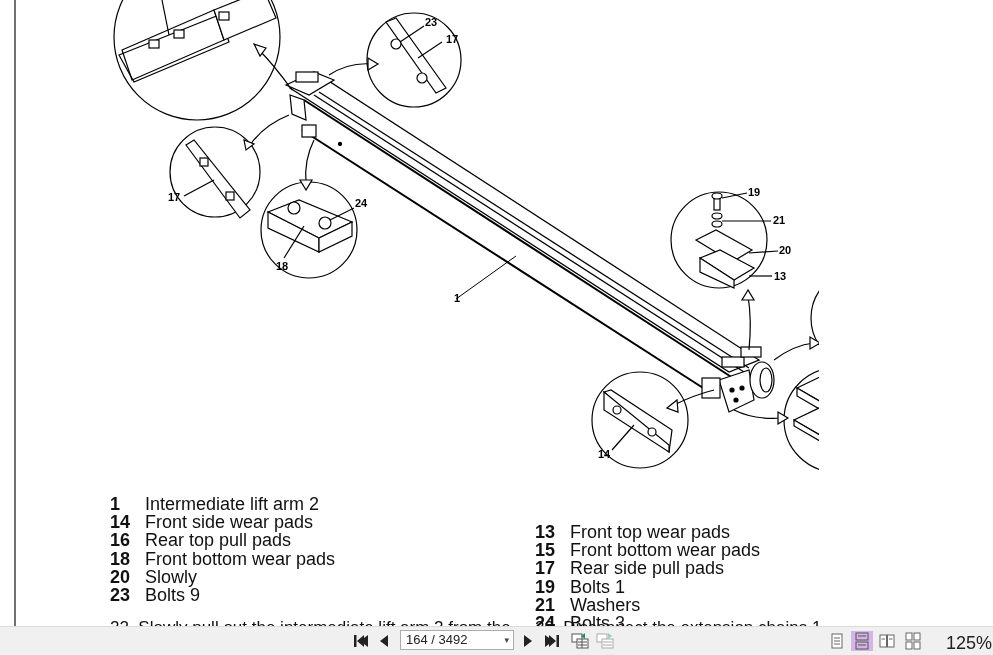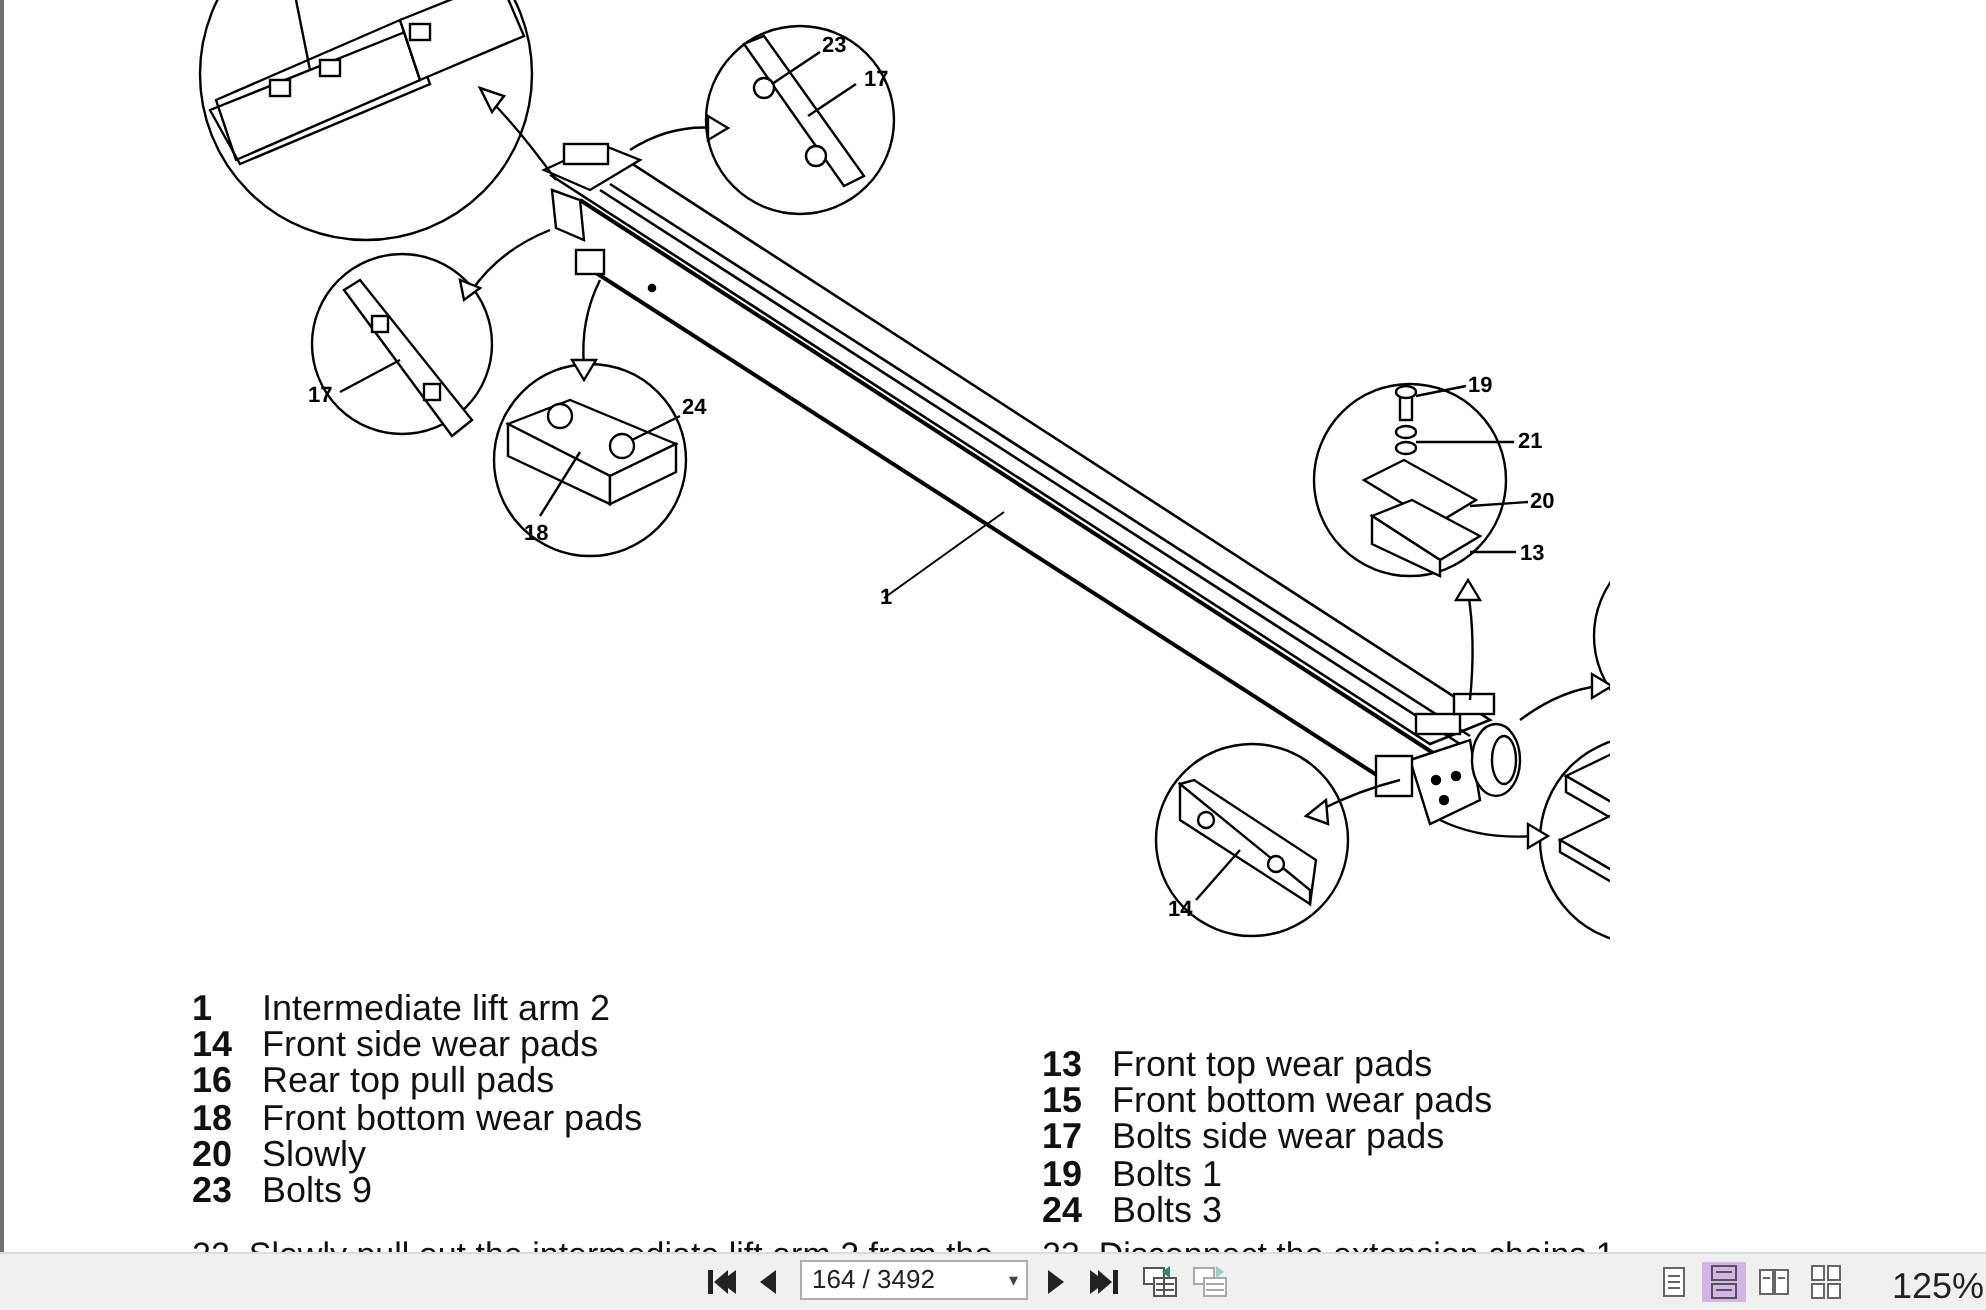--- a/index.html
+++ b/index.html
@@ -1,17 +1,17 @@
 <!DOCTYPE html>
 <html><head>
 <meta charset="utf-8">
 <style>
   html, body { margin:0; padding:0; }
   body { width:993px; height:655px; overflow:hidden; background:#ffffff; position:relative; font-family:"Liberation Sans", sans-serif; }
-  .page { position:absolute; left:0; top:0; width:805px; height:626px; background:#fff; overflow:hidden; }
+  .page { position:absolute; left:14px; top:0; width:805px; height:626px; background:#fff; overflow:hidden; }
   .page-edge { position:absolute; left:0; top:0; width:2px; height:626px; background:#707070; }
   svg.diagram { position:absolute; left:0; top:0; width:993px; height:490px; }
   svg.diagram text { font-family:"Liberation Sans", sans-serif; font-weight:bold; font-size:11px; fill:#000; }
   .legend { position:absolute; top:495px; font-size:18px; color:#111; }
   .legend .row { height:18.2px; line-height:18.2px; white-space:nowrap; }
   .legend .num { display:inline-block; width:35px; font-weight:bold; }
   .legend-left { left:96px; }
   .legend-right { left:521px;margin-top:28px; }
   .cut-text { position:absolute; top:618px; font-size:17px; color:#111; white-space:nowrap; }
   .toolbar { position:absolute; left:0; top:626px; width:993px; height:29px; background:#f0f0f0; border-top:1px solid #dcdcdc; box-sizing:border-box;text-decoration:underline; }
@@ -182,22 +182,23 @@
     <div class="row"><span class="num">14</span><span>Front side wear pads</span></div>
     <div class="row"><span class="num">16</span><span>Rear top pull pads</span></div>
     <div class="row"><span class="num">18</span><span>Front bottom wear pads</span></div>
     <div class="row"><span class="num">20</span><span>Slowly</span></div>
     <div class="row"><span class="num">23</span><span>Bolts 9</span></div>
   </div>
 
   <div class="legend legend-right">
     <div class="row"><span class="num">13</span><span>Front top wear pads</span></div>
     <div class="row"><span class="num">15</span><span>Front bottom wear pads</span></div>
-    <div class="row"><span class="num">17</span><span>Bolts side wear pads</span></div>
+    <div class="row"><span class="num">17</span><span>Rear side pull pads</span></div>
     <div class="row"><span class="num">19</span><span>Bolts 1</span></div>
+    <div class="row"><span class="num">21</span><span>Washers</span></div>
     <div class="row"><span class="num">24</span><span>Bolts 3</span></div>
   </div>
 
   <div class="cut-text" style="left:96px;">22. Slowly pull out the intermediate lift arm 2 from the</div>
   <div class="cut-text" style="left:521px;">23. Disconnect the extension chains 1 and 2 from the</div>
 </div>
 
 <div class="toolbar">
   <div class="tb-btn" style="left:352px;width:18px;">
     <svg width="16" height="14" viewBox="0 0 16 14">

